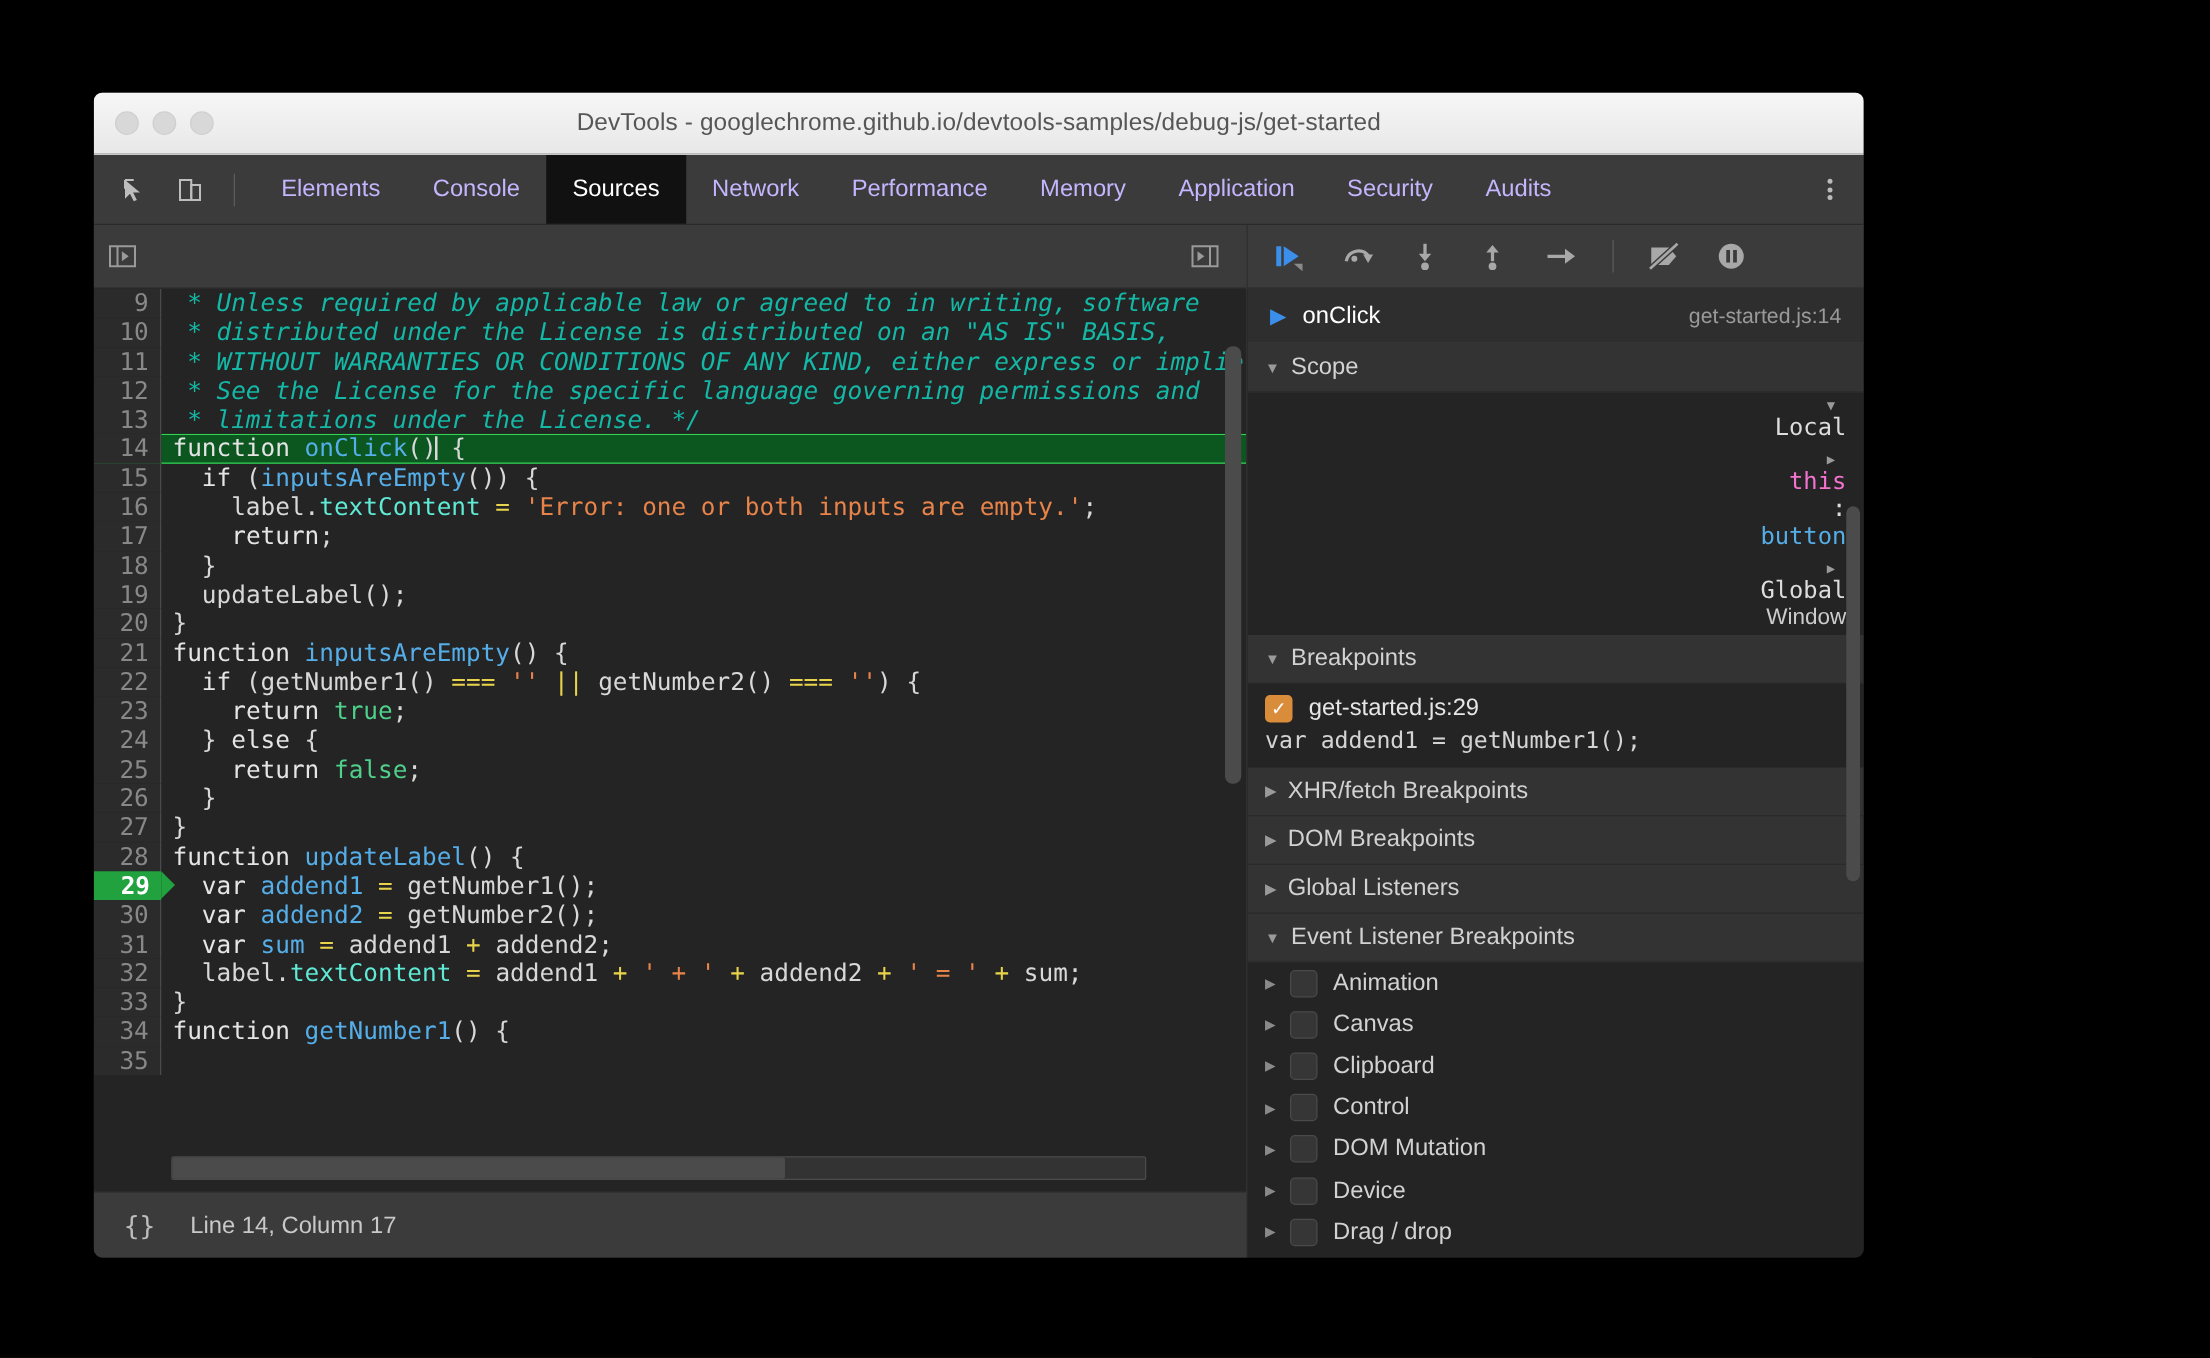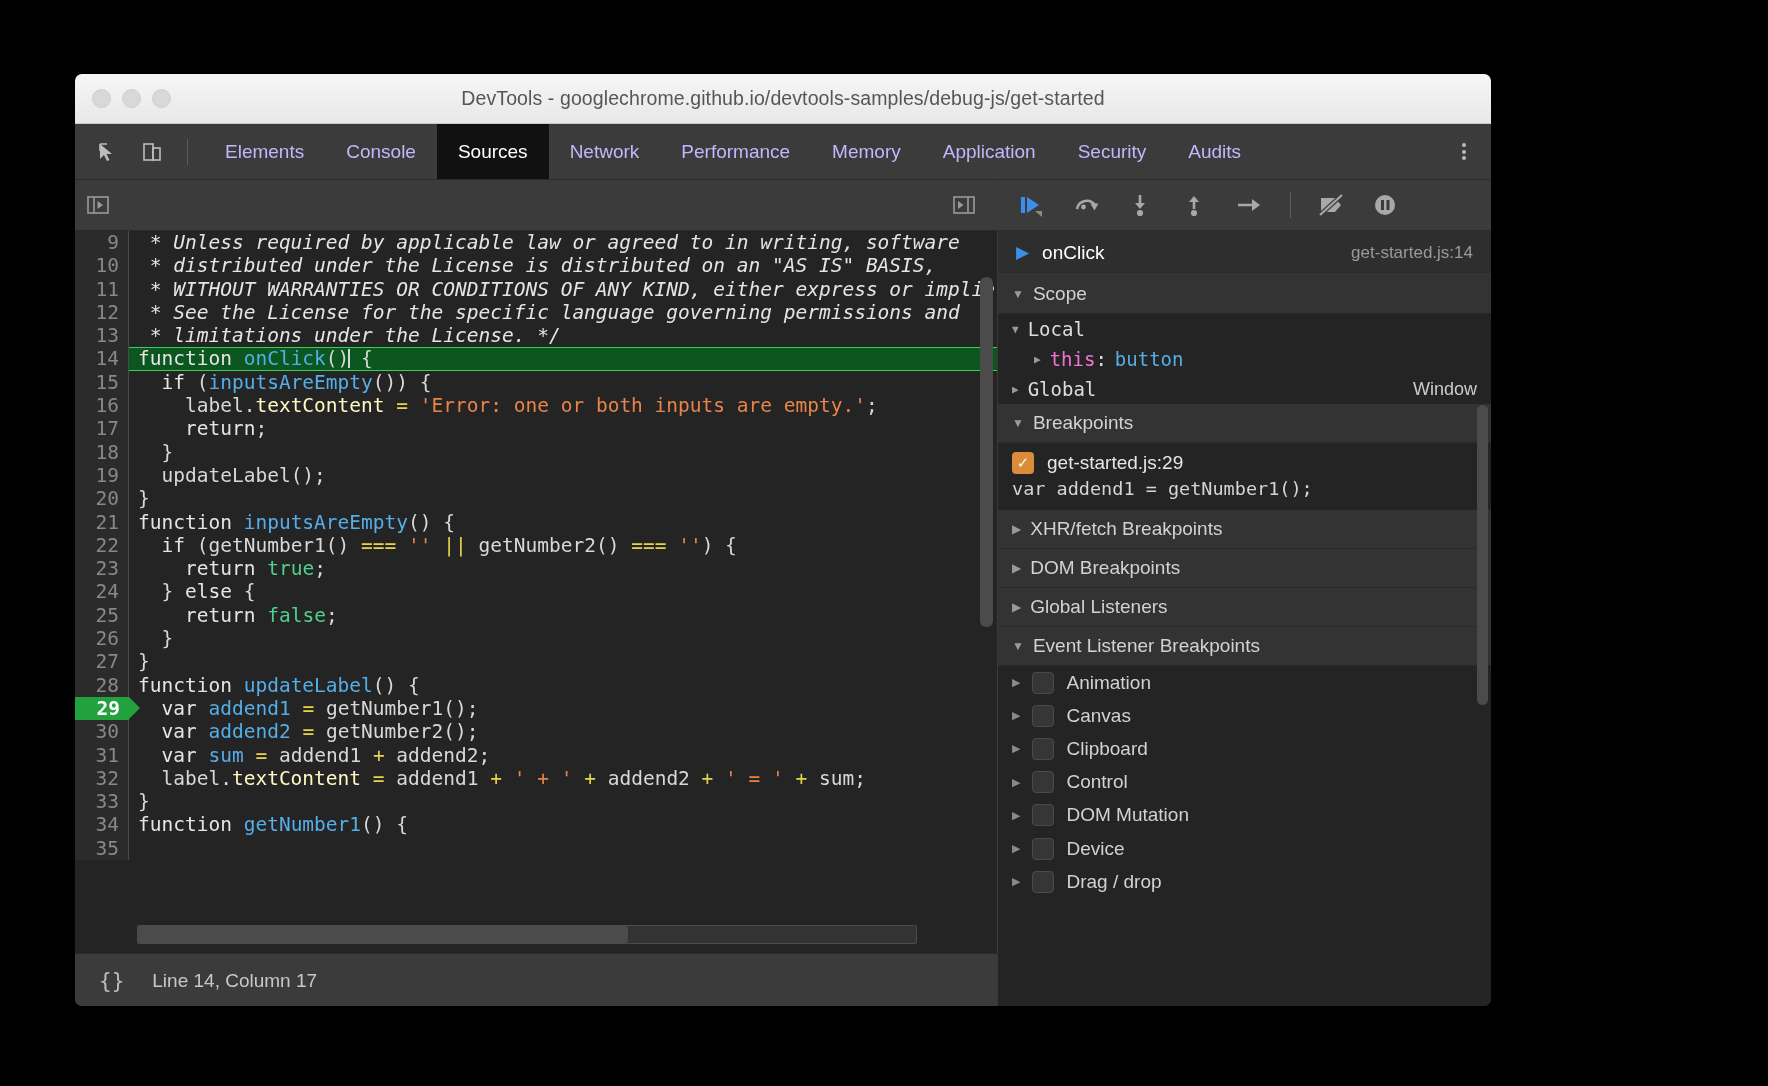--- a/index.html
+++ b/index.html
@@ -78,25 +78,25 @@
   .ln-row.exec{background:#0c5620;box-shadow:inset 0 1px 0 #35d155, inset 0 -1px 0 #35d155;}
   .ln-row.exec .srcline{background:transparent;}
   .bp-gutter{
     background:#21a23f;color:#fff;font-weight:bold;border-right:none;
   }
   .bp-gutter:after{
     content:"";position:absolute;right:-11px;top:0;width:0;height:0;
     border-top:11.65px solid transparent;border-bottom:11.65px solid transparent;
     border-left:11px solid #21a23f;
   }
-  .cmt{color:#e5e5e5;font-style:italic;}
+  .cmt{color:#14b8a6;font-style:italic;}
   .kw{color:#e5e5e5;}
   .fn{color:#55aee8;}
   .str{color:#e8844a;}
-  .prop{color:#fef9c3;}
+  .prop{color:#5eead4;}
   .op{color:#e8d44a;}
   .bool{color:#4fd18b;}
   .plain{color:#d8d8d8;}
   .caret{display:inline-block;width:2px;height:19px;background:#d8d8d8;vertical-align:-3px;margin:0 -1px;}
 
   
   .hscroll{
     position:absolute;left:62px;right:80px;bottom:9px;height:17px;
     background:#333;border:1px solid #4b4b4b;border-radius:2px;
   }
@@ -131,22 +131,22 @@
 
   .sect-hdr{
     height:38px;background:#333;display:flex;align-items:center;padding:0 14px;
     font-size:19px;color:#d2d2d2;border-bottom:1px solid #2a2a2a;cursor:pointer;
   }
   .tri{display:inline-block;margin-right:9px;color:#9a9a9a;font-size:12px;}
   .tri.open:before{content:"\25BC";}
   .tri.closed:before{content:"\25B6";}
 
   .scope-row{
-    display:flex;align-items:center;padding:4px 14px;font-size:19px;
-    font-family:"DejaVu Sans Mono","Liberation Mono",monospace;color:#ddd;cursor:pointer;
+    display:flex;align-items:flex-end;padding:4px 14px;font-size:19px;
+    font-family:"DejaVu Sans Mono","Liberation Mono",monospace;color:#ddd;cursor:pointer;flex-direction:column;
   }
   .scope-row .tri{font-size:11px;}
   .scope-row .val{margin-left:auto;color:#ccc;font-family:"Liberation Sans",sans-serif;font-size:18px;}
   .k-this{color:#f472d0;}
   .k-button{color:#55aee8;}
 
   .bp-item{padding:9px 14px 4px 14px;display:flex;align-items:center;gap:13px;cursor:pointer;}
   .bp-chk{
     width:22px;height:22px;border-radius:4px;background:#d98c3a;
     display:flex;align-items:center;justify-content:center;color:#fff;font-size:15px;

